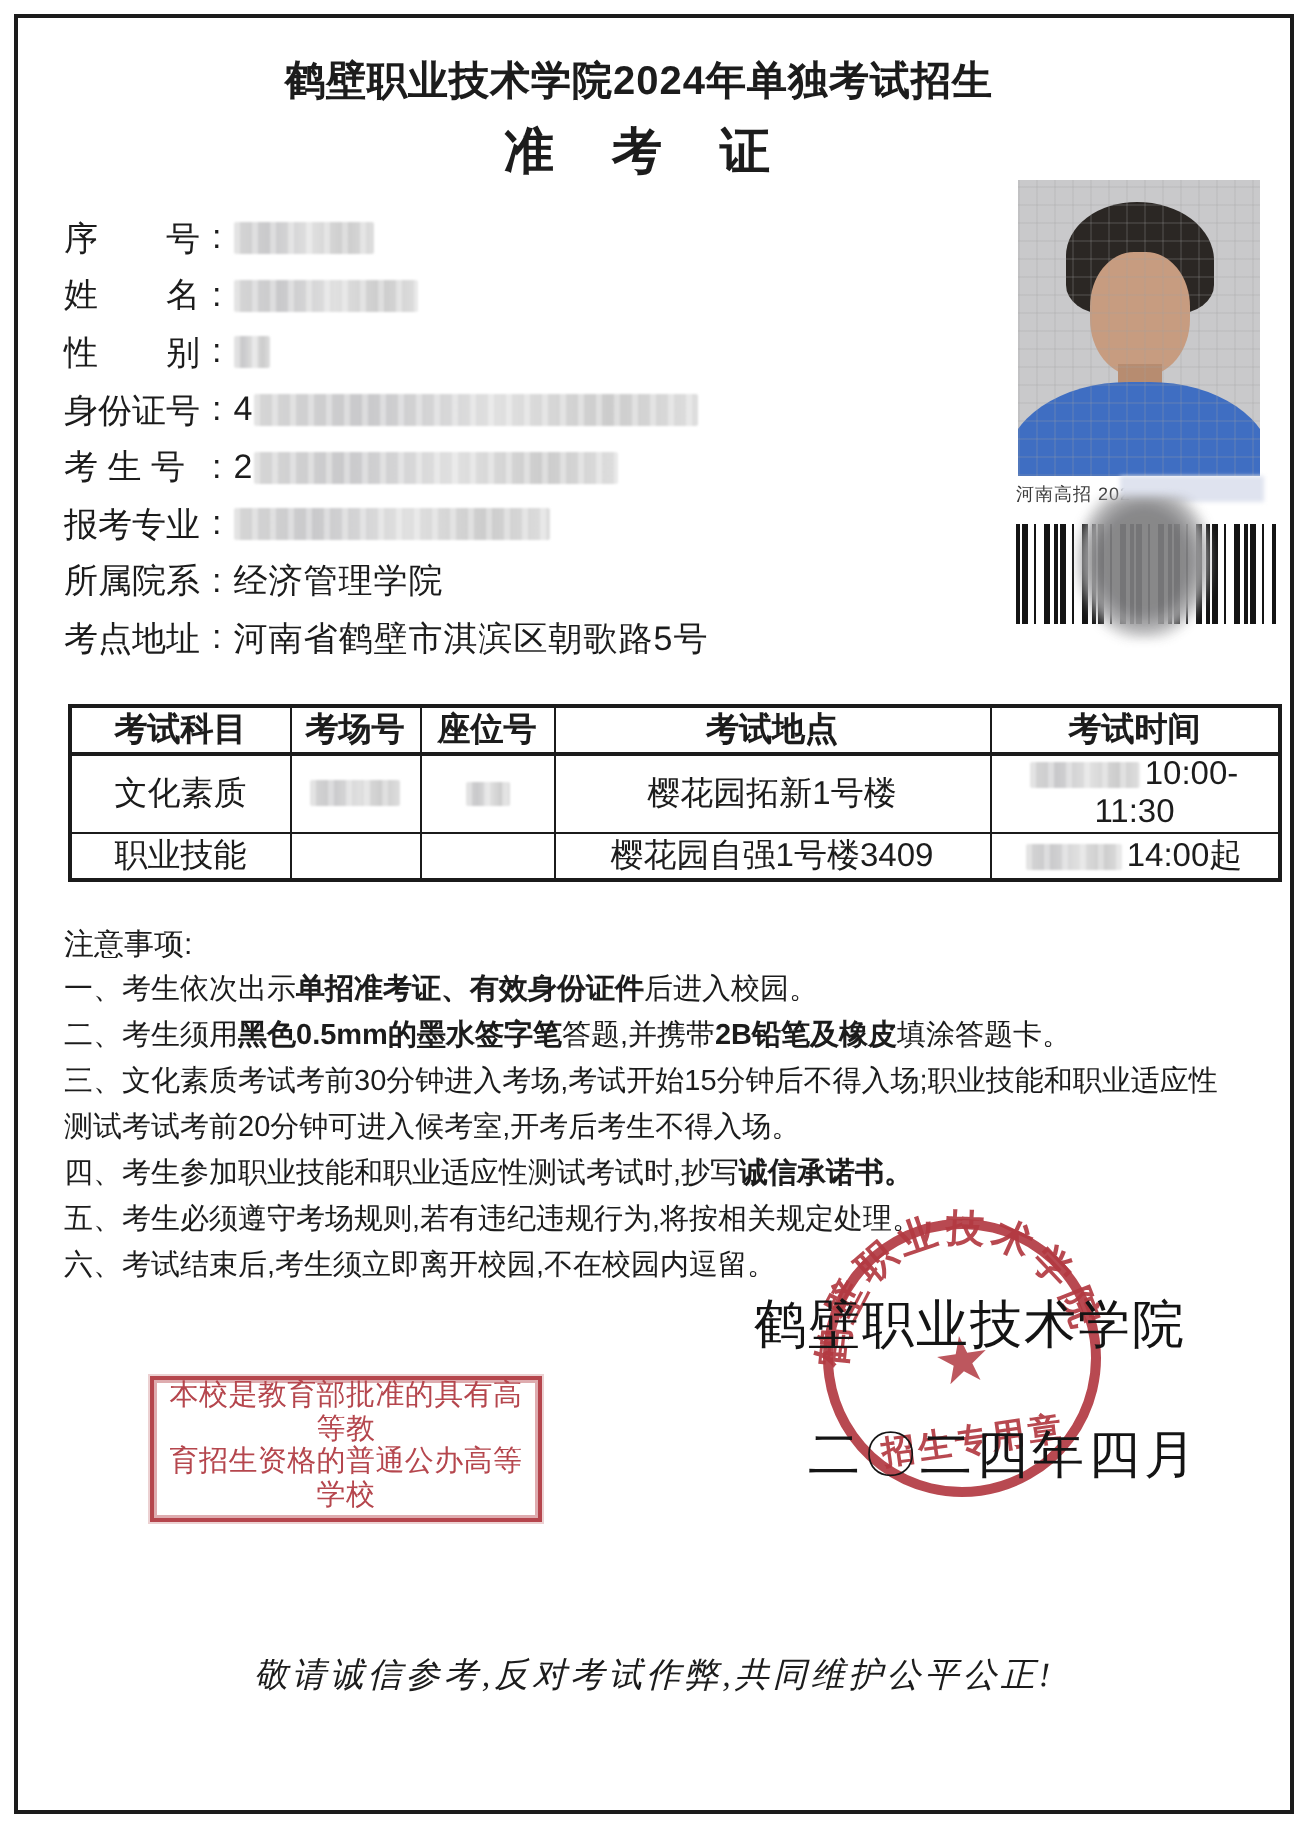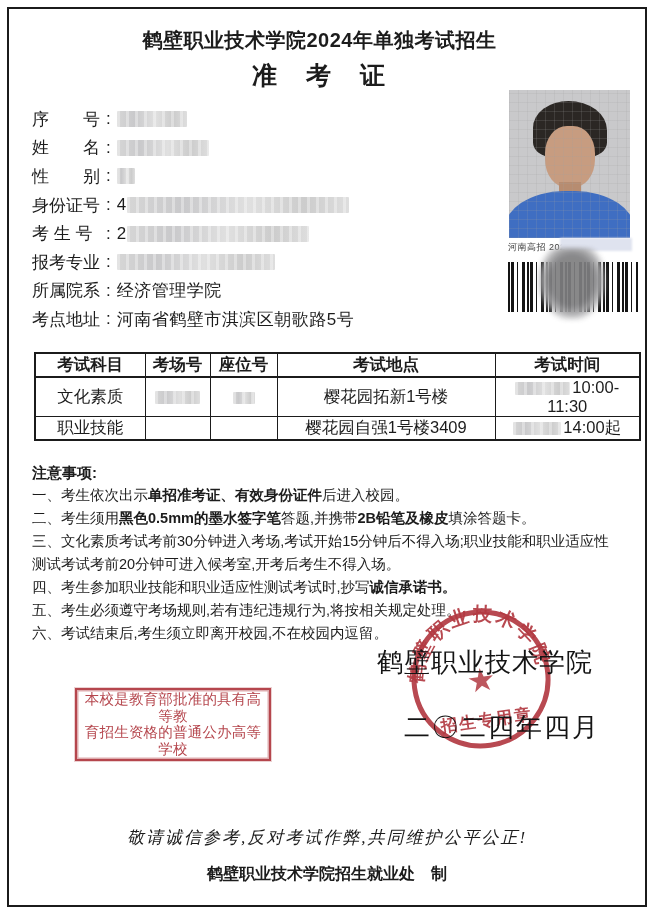--- a/index.html
+++ b/index.html
@@ -49,32 +49,32 @@
 
   
   .exam-table { width:605px; margin:18px 0 0 9px; border-collapse:collapse; table-layout:fixed; }
   .exam-table th, .exam-table td { border:1px solid #1b1b1b; text-align:center; font-size:16.5px; padding:0; height:14px; vertical-align:middle; }
   .exam-table th { font-weight:bold; height:21px; border-bottom-width:2px; }
   .exam-table { border:2px solid #1b1b1b; }
   .c1{width:110px}.c2{width:65px}.c3{width:67px}.c4{width:218px}.c5{width:145px}
 
   
   .notes { margin:20px 2px 0 7px; font-size:14.5px; line-height:23px; }
-  .notes-title { font-weight:bold; font-size:15px; }
+  .notes-title { font-weight:normal; font-size:15px; }
   .note-item b, .note-item .bseg { font-weight:bold; }
 
   
   .seal-wrap { position:absolute; left:403px; top:601px; width:156px; height:156px; transform:rotate(-8deg); }
   .seal-overlay-1 { position:absolute; left:377px; top:645px; font-size:26px; color:#141414; letter-spacing:1px; font-family:"Liberation Serif", serif; }
   .seal-overlay-2 { position:absolute; left:404px; top:678px; font-size:26px; color:#141414; letter-spacing:2px; font-family:"Liberation Serif", serif;margin-top:32px; }
 
   
   .cert-box { position:absolute; left:75px; top:688px; width:196px; padding:1px 4px 2px 4px;
         border:2px solid #b5464d; box-shadow:inset 0 0 0 1.5px rgba(181,70,77,.45), 0 0 0 1px rgba(181,70,77,.25);
-        color:#b5464d; font-size:14.5px; line-height:16.5px; text-align:center; letter-spacing:.2px; }
+        color:#b5464d; font-size:14.5px; line-height:16.5px; text-align:center; letter-spacing:.2px;font-family:Liberation Mono, monospace; }
 
   
   .slogan { position:absolute; left:0; top:826px; width:654px; text-align:center;
         font-size:17px; font-weight:normal; font-style:italic; letter-spacing:2px;
         font-family:"Liberation Serif", serif; }
   .producer { position:absolute; left:0; top:864px; width:654px; text-align:center; font-size:16px; font-weight:bold; }
 </style>
 </head>
 <body>
 
@@ -200,14 +200,13 @@
   </div>
   <div class="seal-overlay-1">鹤壁职业技术学院</div>
   <div class="seal-overlay-2">二〇二四年四月</div>
 
   <div class="cert-box">
     <div>本校是教育部批准的具有高等教</div>
     <div>育招生资格的普通公办高等学校</div>
   </div>
 
   <div class="slogan">敬请诚信参考,反对考试作弊,共同维护公平公正!</div>
-  <div class="producer">鹤壁职业技术学院招生就业处　制</div>
 </div>
 
 </body></html>

